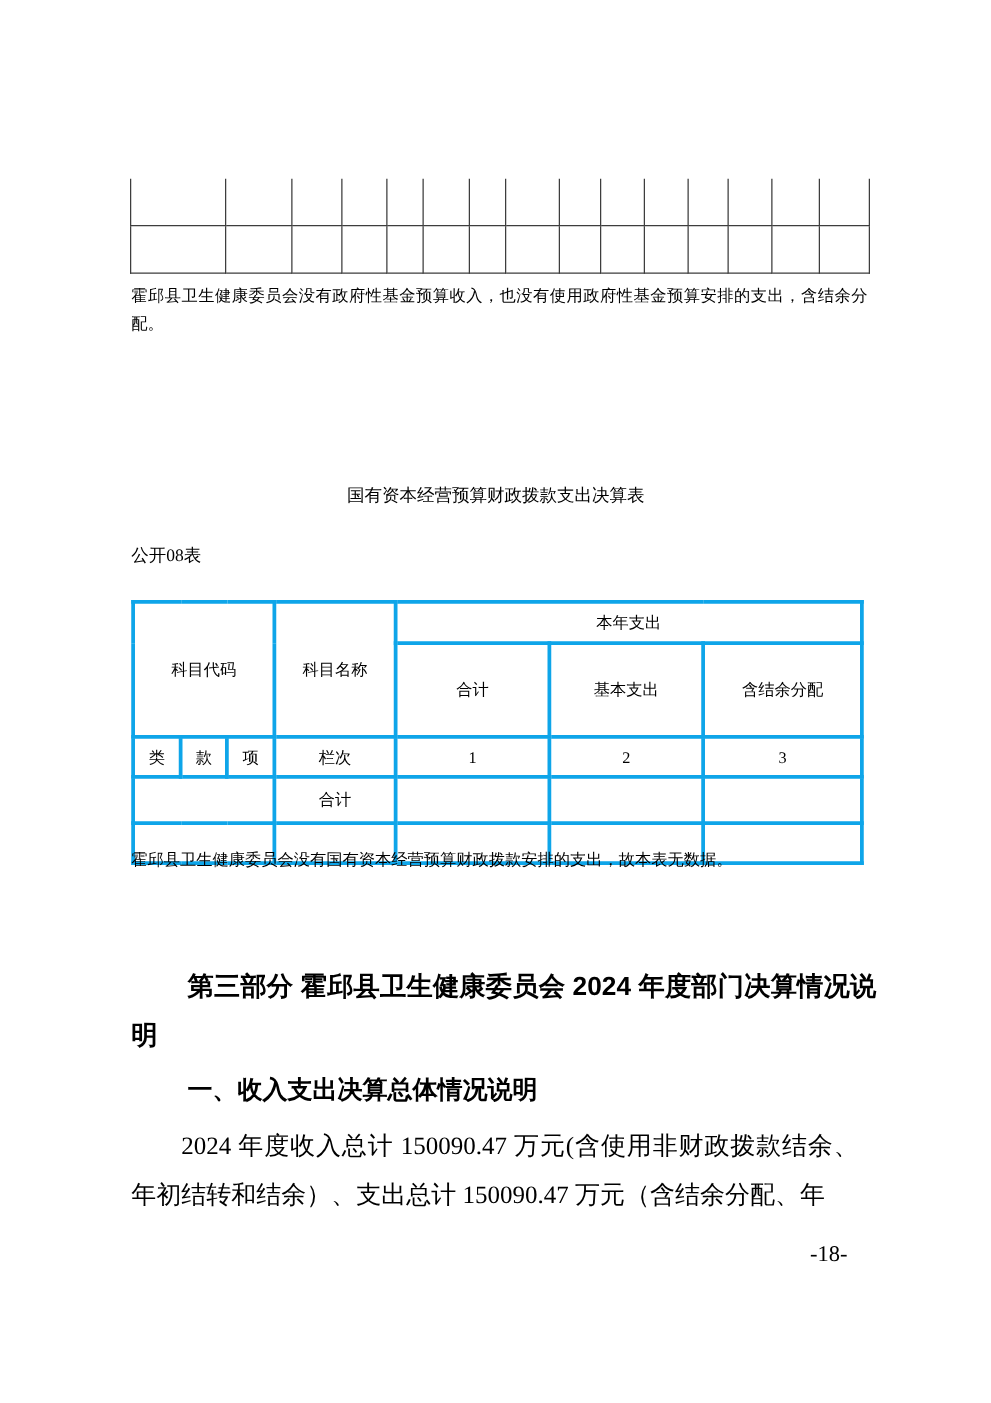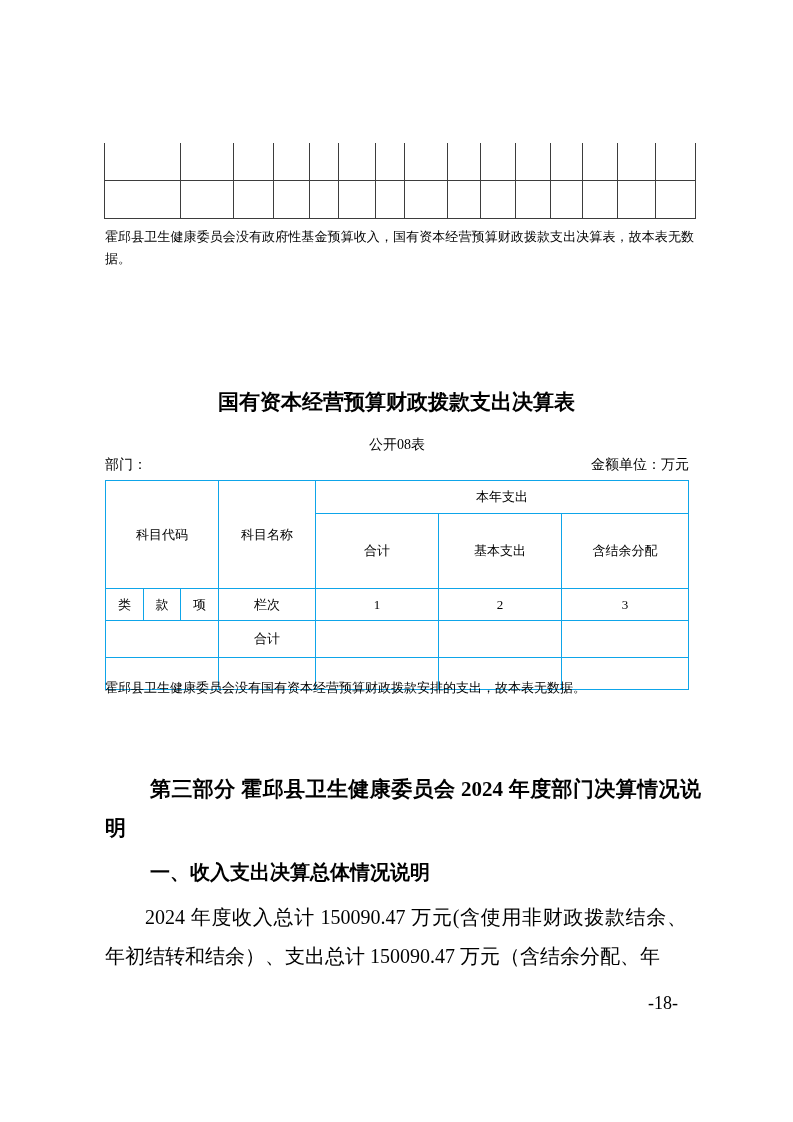--- a/index.html
+++ b/index.html
@@ -31,51 +31,51 @@
     text-align:justify;
   }
   .note1 { top:226px; }
   .note2 { top:677px; width:588px; }
 
   
   .soe-title {
     position:absolute; left:104px; top:388px; width:585px;
     text-align:center;
     font-family:"Liberation Sans", sans-serif;
-    font-weight:bold; font-size:21px;
+    font-weight:normal; font-size:14px;
   }
   .table-code {
     position:absolute; left:105px; top:436px; width:584px;
-    text-align:center; font-size:14px;
+    text-align:left; font-size:14px;
   }
   .table-meta {
     position:absolute; left:105px; top:456px; width:584px;
     display:flex; justify-content:space-between;
     font-size:14px;
   }
   .soe-table {
     position:absolute; left:105px; top:480px;
     border-collapse:collapse; table-layout:fixed;
     width:583px;
     font-size:13px; text-align:center;
   }
-  .soe-table td { border:1px solid #0ea5e9; padding:0 2px; vertical-align:middle; }
+  .soe-table td { border:3px solid #0ea5e9; padding:0 2px; vertical-align:middle; }
   .soe-table tr.h33 { height:33px; }
   .soe-table tr.h75 { height:75px; }
   .soe-table tr.h32 { height:32px; }
   .soe-table tr.h37 { height:37px; }
 
   
   .section3 {
     position:absolute; left:105px; top:770px; width:596px;
     font-size:20px; line-height:39px;
     text-align:justify;
   }
   .s3-heading {
-    font-family:Liberation Serif, serif;
+    font-family:Liberation Sans, sans-serif;
     font-weight:bold; font-size:21px;
     text-indent:45px;
   }
   .s3-sub {
     font-family:Liberation Serif, serif;
     font-weight:bold;
     margin:5px 0 0 45px;
   }
   .s3-para {
     margin-top:6px;
@@ -142,30 +142,26 @@
           <td></td>
           <td></td>
           <td></td>
           <td></td>
           <td></td>
           <td></td>
     </tr>
   </tbody>
     </table>
 
-  <div class="note note1">霍邱县卫生健康委员会没有政府性基金预算收入，国有资本经营预算财政拨款支出决算表，故本表无数据。</div>
+  <div class="note note1">霍邱县卫生健康委员会没有政府性基金预算收入，也没有使用政府性基金预算安排的支出，含结余分配。</div>
 
   <div class="soe-title">国有资本经营预算财政拨款支出决算表</div>
 
   <div class="table-code">公开08表</div>
 
-  <div class="table-meta">
-    <span>部门：</span>
-    <span>金额单位：万元</span>
-  </div>
 
   <table class="soe-table">
     <colgroup>
       <col style="width:38px">
         <col style="width:37px">
         <col style="width:38px">
       <col style="width:97px">
         <col style="width:123px">
         <col style="width:123px">
       <col style="width:127px">

